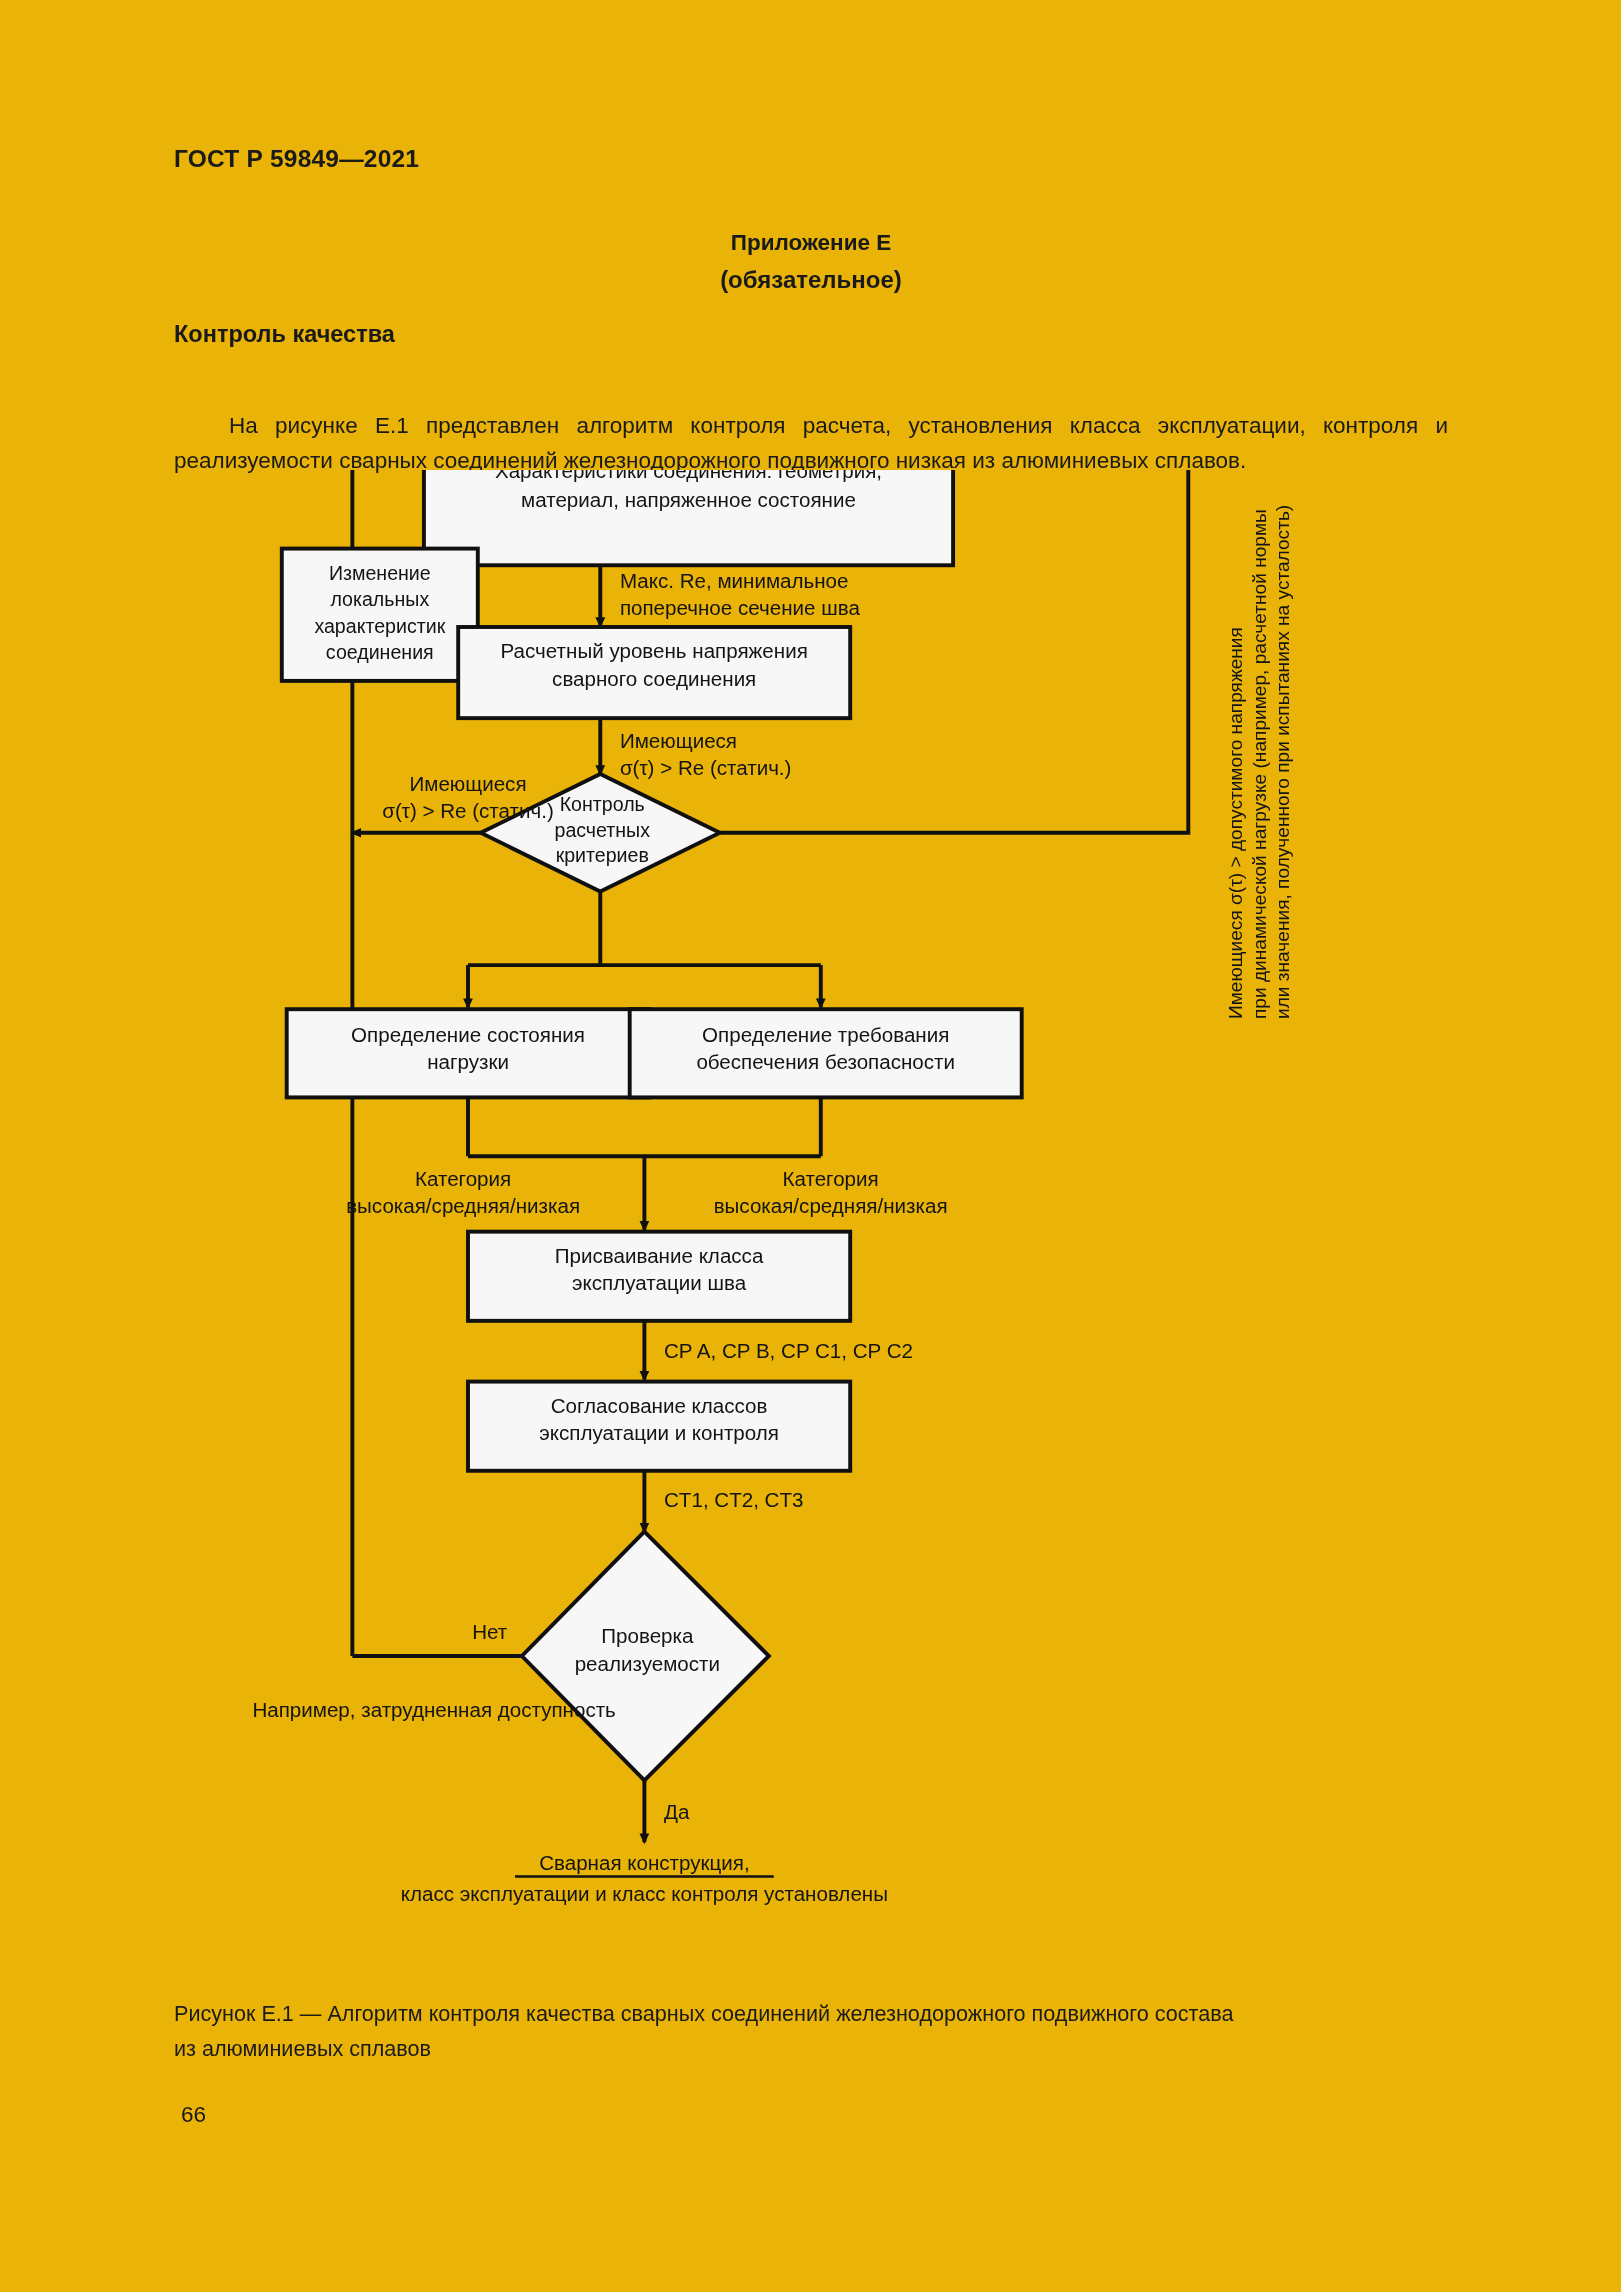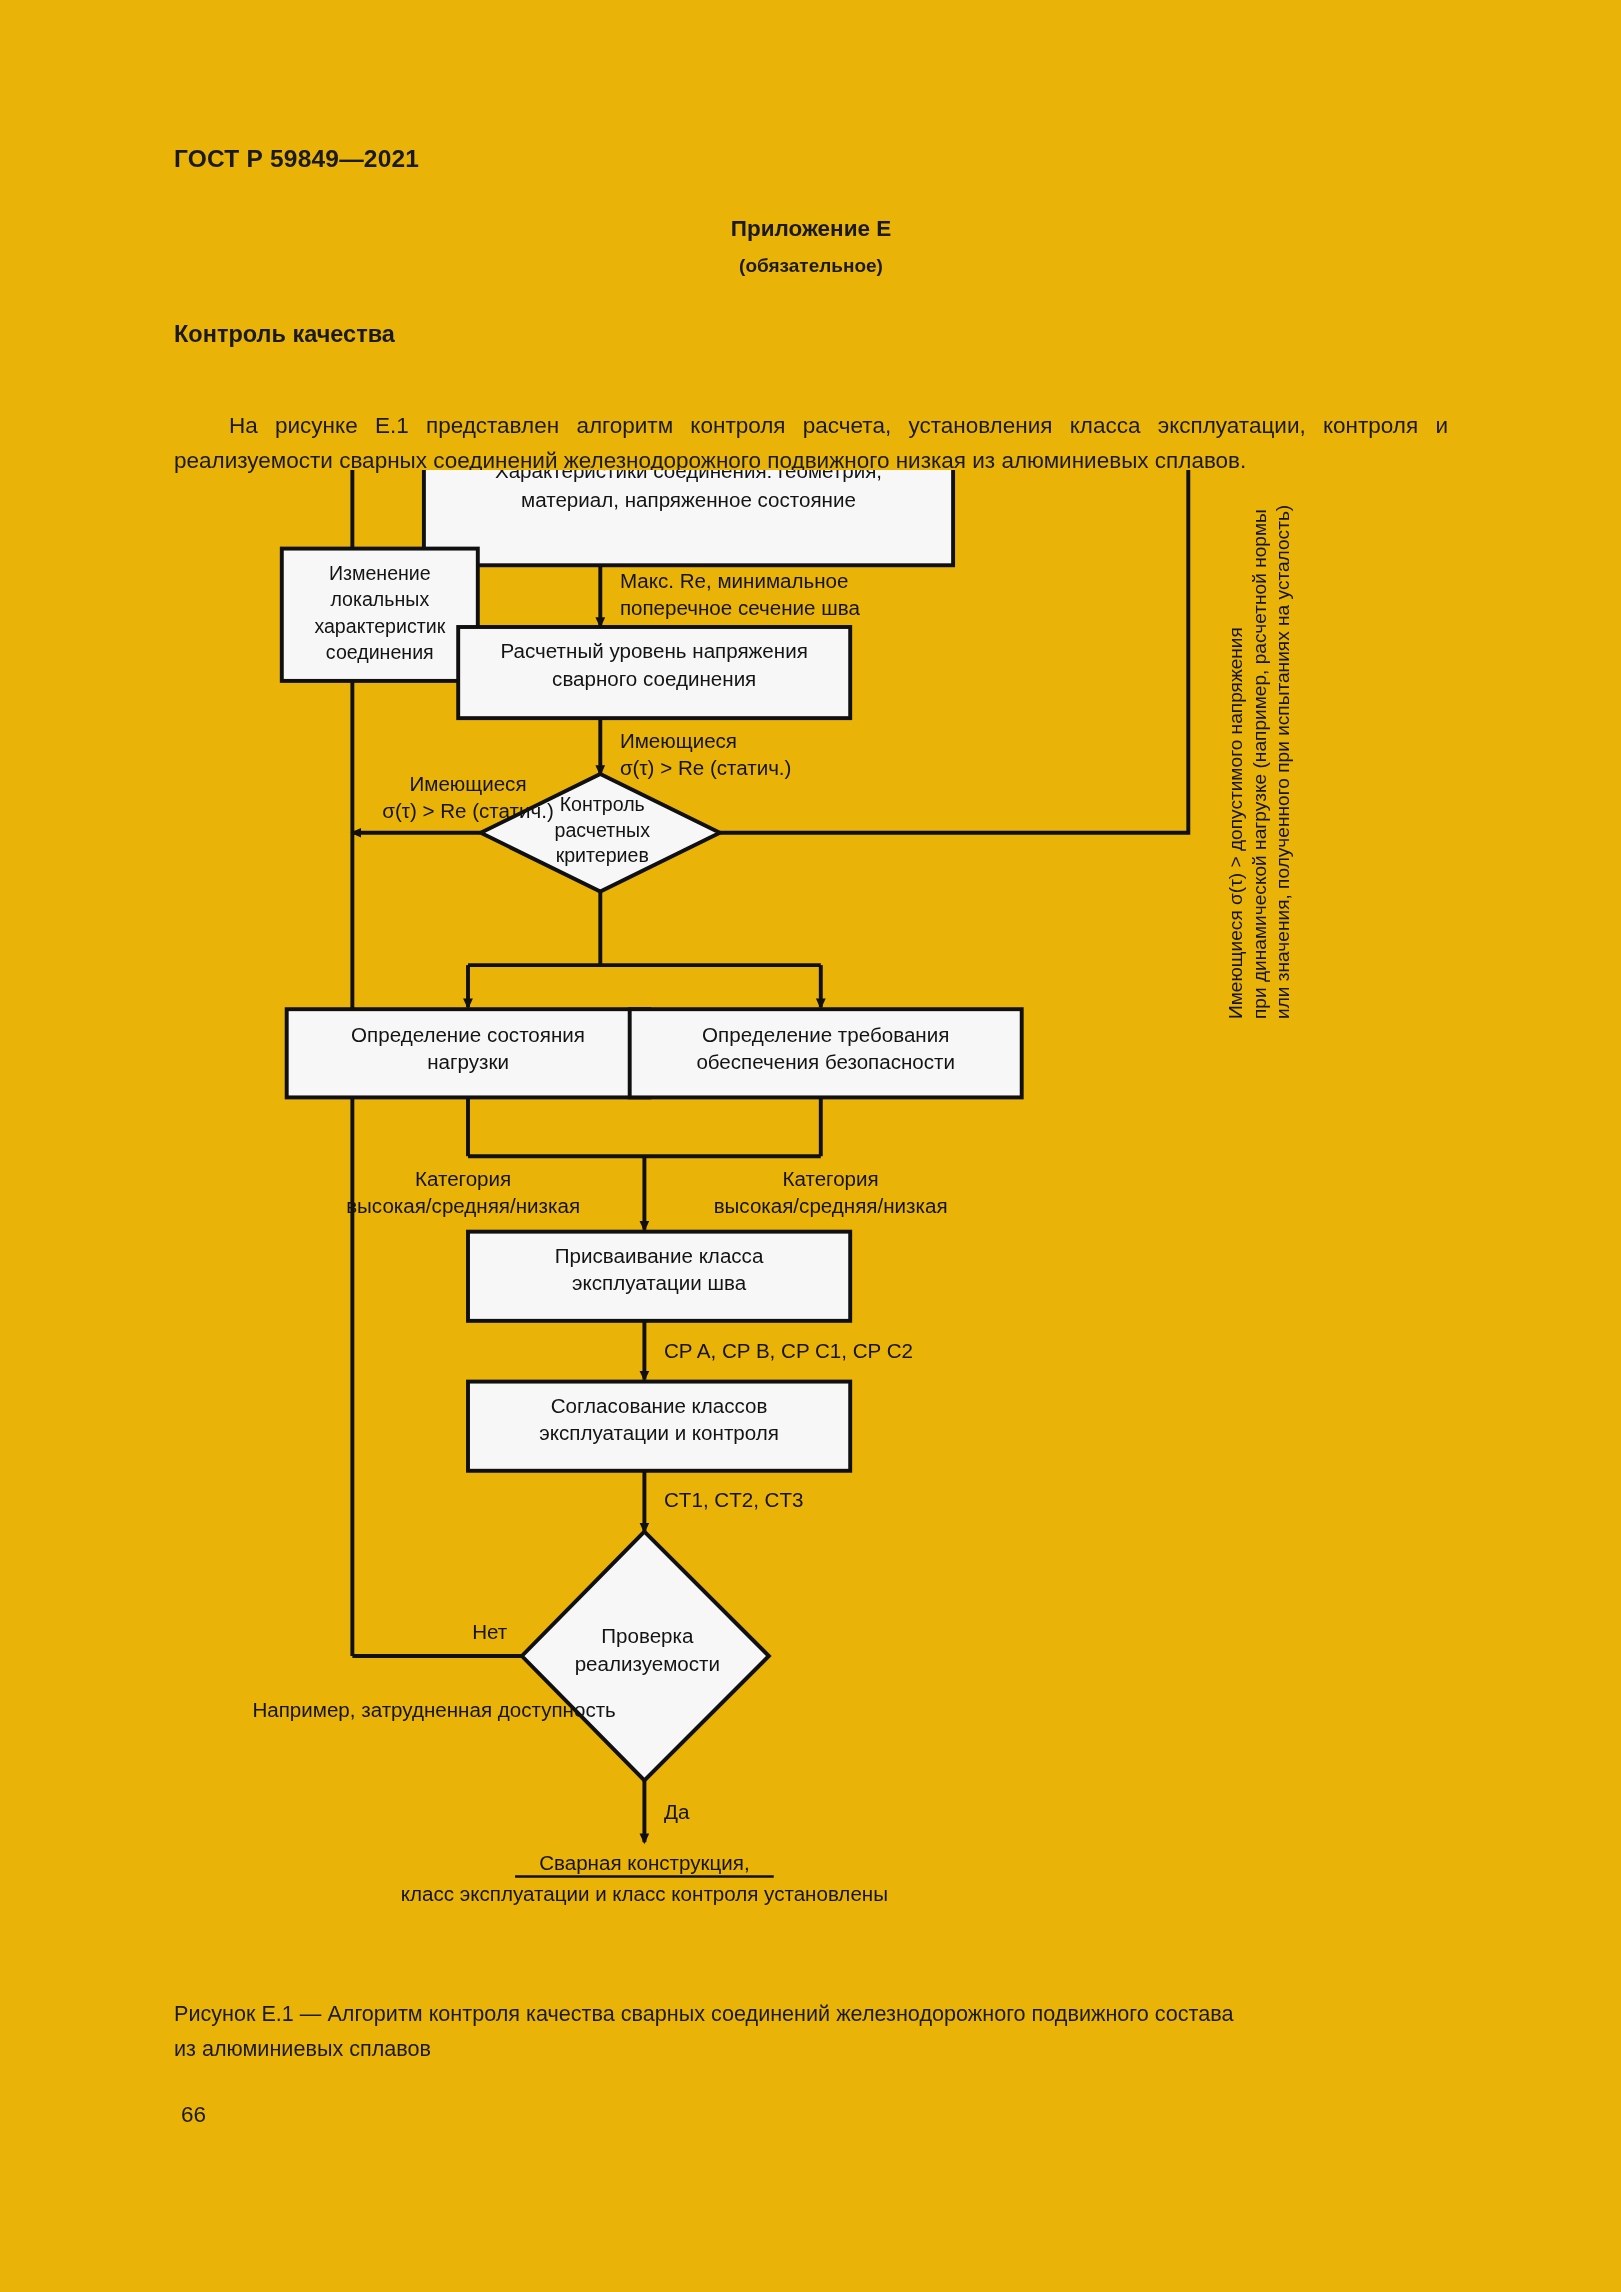--- a/index.html
+++ b/index.html
@@ -27,31 +27,31 @@
     font-size: 24.5px;
     font-weight: bold;
     letter-spacing: 0.2px;
     white-space: nowrap;
   }
 
   
   .annex-block {
     position: absolute;
     left: 174px;
-    top: 210px;
+    top: 224px;
     width: 1274px;
     text-align: center;
   }
   .annex-title {
     font-size: 22.5px;
     font-weight: bold;
     line-height: 37px;
   }
   .annex-sub {
-    font-size: 19px;
+    font-size: 24px;
     font-weight: bold;
     line-height: 37px;
   }
   .section-title {
     position: absolute;
     left: 174px;
     top: 321px;
     width: 1274px;
     text-align: left;
     font-size: 23.5px;

